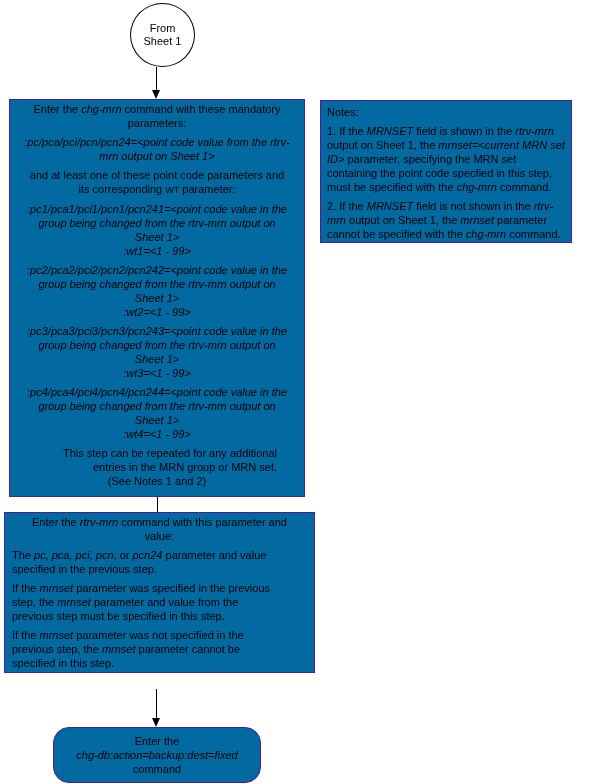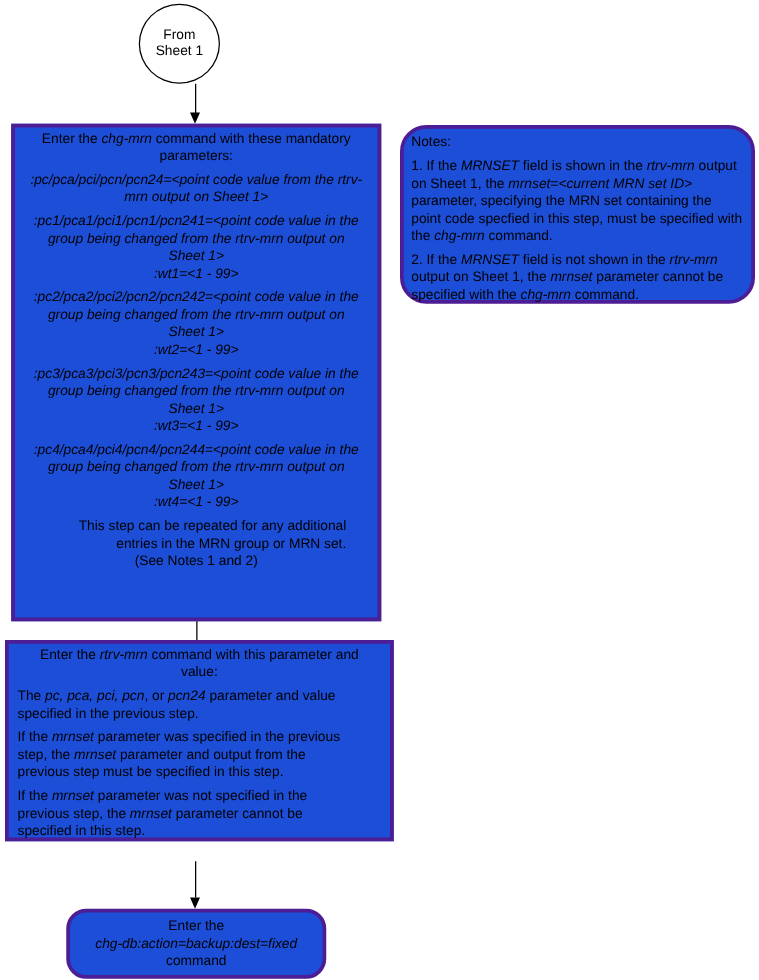--- a/index.html
+++ b/index.html
@@ -9,47 +9,47 @@
     width: 607px;
     height: 784px;
     background: #ffffff;
     color: #000;
     font-family: "Liberation Sans", sans-serif;
     font-size: 11px;
     line-height: 14px;
   }
   .box {
     position: absolute;
-    border: 3px solid #4c1d95;
-    background: #1d4ed8;
+    border: 1px solid #4c1d95;
+    background: #0369a1;
   }
   .circle {
     position: absolute;
-    left: 111px; top: 3px;
+    left: 130px; top: 3px;
     width: 65px; height: 64px;
     border: 1px solid #000;
     border-radius: 50%;
     background: #fff;
     display: flex;
     flex-direction: column;
     align-items: center;
     justify-content: center;
     text-align: center;
     line-height: 13px;
   }
   .shaft { position: absolute; width: 1px; background: #000; }
   .ahead {
     position: absolute;
     width: 0; height: 0;
     border-left: 4.5px solid transparent;
     border-right: 4.5px solid transparent;
     border-top: 9px solid #000;
   }
   .main  { left: 9px;   top: 99px;  width: 296px; height: 398px; padding: 2px; text-align: center; }
-  .notes { left: 320px; top: 100px; width: 284px; height: 143px; padding: 4px 6px; text-align: left; border-radius: 21px; }
+  .notes { left: 320px; top: 100px; width: 252px; height: 143px; padding: 4px 6px; text-align: left; }
   .rtrv  { left: 4px;   top: 512px; width: 311px; height: 161px; padding: 2px 7px; text-align: left; }
   .backup {
     left: 53px; top: 727px;
     width: 208px; height: 56px;
     border-radius: 16px;
     text-align: center;
     display: flex;
     flex-direction: column;
     justify-content: center;
   }
@@ -75,20 +75,21 @@
     <div>From</div>
     <div>Sheet 1</div>
   </div>
 
   <div class="shaft" style="left:156px;top:67px;height:24px"></div>
   <div class="ahead" style="left:151.5px;top:90px"></div>
 
   <div class="box main">
     <p class="t0 w255"><span>Enter the </span><span class="i">chg-mrn</span><span> command with these mandatory parameters:</span></p>
     <p class="w275"><span class="i">:pc/pca/pci/pcn/pcn24=&lt;point code value from the rtrv-mrn output on Sheet 1&gt;</span></p>
+    <p class="w255"><span>and at least one of these point code parameters and its corresponding </span><span class="sc">WT</span><span> parameter:</span></p>
     <p class="b0 w268"><span class="i">:pc1/pca1/pci1/pcn1/pcn241=&lt;point code value in the group being changed from the rtrv-mrn output on Sheet 1&gt;</span></p>
     <p class="t0"><span class="i">:wt1=&lt;1 - 99&gt;</span></p>
     <p class="b0 w268"><span class="i">:pc2/pca2/pci2/pcn2/pcn242=&lt;point code value in the group being changed from the rtrv-mrn output on Sheet 1&gt;</span></p>
     <p class="t0"><span class="i">:wt2=&lt;1 - 99&gt;</span></p>
     <p class="b0 w268"><span class="i">:pc3/pca3/pci3/pcn3/pcn243=&lt;point code value in the group being changed from the rtrv-mrn output on Sheet 1&gt;</span></p>
     <p class="t0"><span class="i">:wt3=&lt;1 - 99&gt;</span></p>
     <p class="b0 w268"><span class="i">:pc4/pca4/pci4/pcn4/pcn244=&lt;point code value in the group being changed from the rtrv-mrn output on Sheet 1&gt;</span></p>
     <p class="t0"><span class="i">:wt4=&lt;1 - 99&gt;</span></p>
     <p class="b0 w240"><span>This step can be repeated for any additional entries in the MRN group or MRN set.</span></p>
     <p class="t0"><span>(See Notes 1 and 2)</span></p>
@@ -99,21 +100,21 @@
     <p><span>1. If the </span><span class="i">MRNSET</span><span> field is shown in the </span><span class="i">rtrv-mrn</span><span> output on Sheet 1, the </span><span class="i">mrnset=&lt;current MRN set ID&gt;</span><span> parameter, specifying the MRN set containing the point code specfied in this step, must be specified with the </span><span class="i">chg-mrn</span><span> command.</span></p>
     <p><span>2. If the </span><span class="i">MRNSET</span><span> field is not shown in the </span><span class="i">rtrv-mrn</span><span> output on Sheet 1, the </span><span class="i">mrnset</span><span> parameter cannot be specified with the </span><span class="i">chg-mrn</span><span> command.</span></p>
   </div>
 
   <div class="shaft" style="left:157px;top:497px;height:23px"></div>
   <div class="ahead" style="left:152.5px;top:519px"></div>
 
   <div class="box rtrv">
     <p class="t0 c w272"><span>Enter the </span><span class="i">rtrv-mrn</span><span> command with this parameter and value:</span></p>
     <p><span>The </span><span class="i">pc, pca, pci, pcn</span><span>, or </span><span class="i">pcn24</span><span> parameter and value specified in the previous step.</span></p>
-    <p class="w270"><span>If the </span><span class="i">mrnset</span><span> parameter was specified in the previous step, the </span><span class="i">mrnset</span><span> parameter and output from the previous step must be specified in this step.</span></p>
+    <p class="w270"><span>If the </span><span class="i">mrnset</span><span> parameter was specified in the previous step, the </span><span class="i">mrnset</span><span> parameter and value from the previous step must be specified in this step.</span></p>
     <p class="w270"><span>If the </span><span class="i">mrnset</span><span> parameter was not specified in the previous step, the </span><span class="i">mrnset</span><span> parameter cannot be specified in this step.</span></p>
   </div>
 
   <div class="shaft" style="left:156px;top:689px;height:29px"></div>
   <div class="ahead" style="left:151.5px;top:718px"></div>
 
   <div class="box backup">
     <div><span>Enter the</span></div>
     <div><span class="i">chg-db:action=backup:dest=fixed</span></div>
     <div><span>command</span></div>

